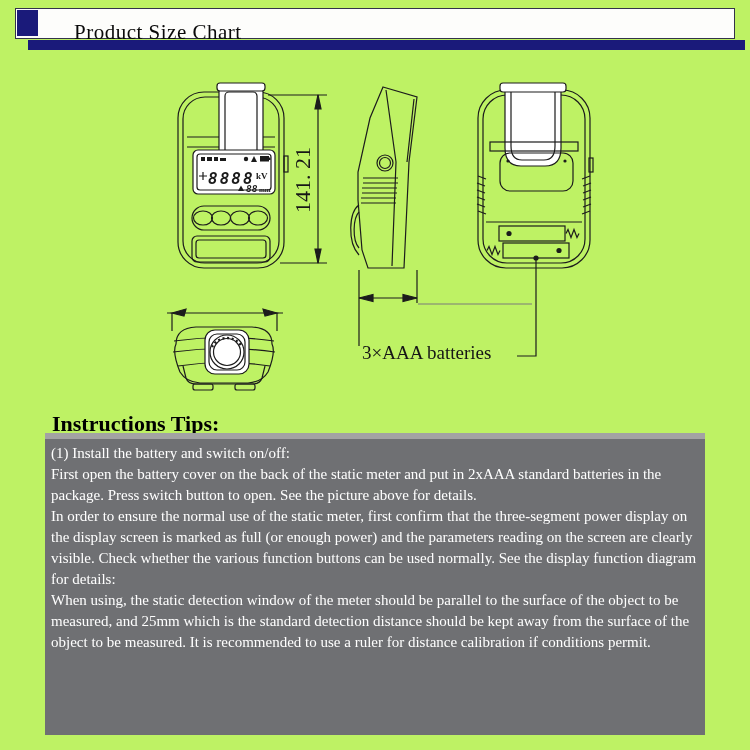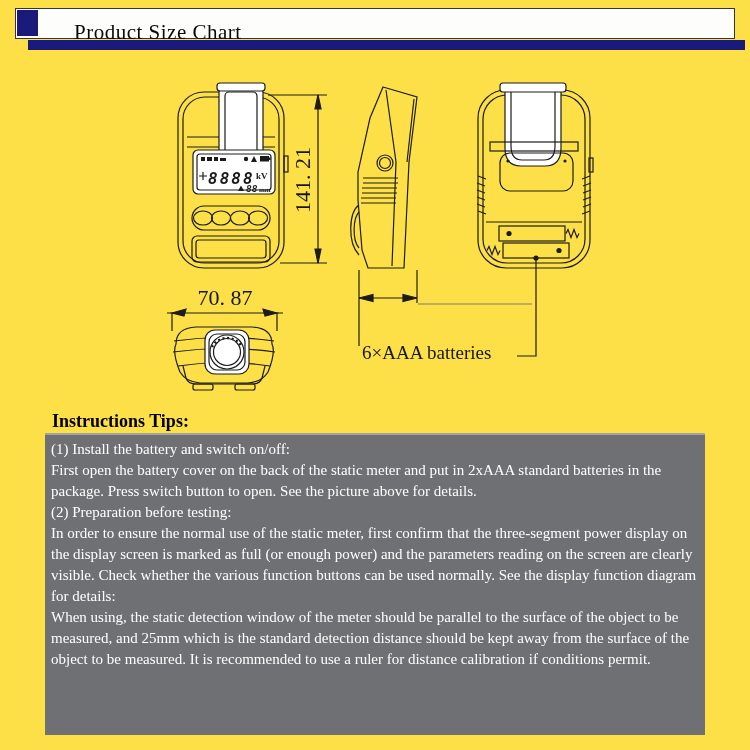--- a/index.html
+++ b/index.html
@@ -1,35 +1,35 @@
 <!DOCTYPE html>
 <html><head>
 <meta charset="utf-8">
 <style>
   html,body{margin:0;padding:0;background:#fff;}
-  #page{position:relative;width:750px;height:750px;background:#fde047;overflow:hidden;
+  #page{position:relative;width:750px;height:750px;background:#bef264;overflow:hidden;
         font-family:"Liberation Serif", serif;}
   
   .hdr-box{position:absolute;left:15px;top:8px;width:720px;height:31px;background:#fdfdfb;
            border:1px solid #33334a;box-sizing:border-box;}
   .hdr-sq{position:absolute;left:17px;top:10px;width:21px;height:26px;background:#1a1a7a;}
   .hdr-title{position:absolute;left:58px;top:11px;font-size:21px;color:#0a0a0a;
              letter-spacing:0.5px;white-space:nowrap;}
   .hdr-bar{position:absolute;left:28px;top:40px;width:717px;height:10px;background:#1a1a7a;}
   
   svg{position:absolute;left:0;top:0;}
   .dim-label{position:absolute;color:#161616;font-size:22px;text-align:center;white-space:nowrap;}
   .dim-height{left:252px;top:167px;width:102px;transform:rotate(-90deg);}
   .dim-width{left:174px;top:285px;width:102px;}
   .dim-depth{left:424px;top:276px;width:112px;}
   .battery-label{position:absolute;left:362px;top:342px;font-size:19px;color:#161616;white-space:nowrap;}
   
-  .instr-heading{position:absolute;left:52px;top:411px;font-size:18px;font-weight:bold;color:#000;}
+  .instr-heading{position:absolute;left:52px;top:411px;font-size:22px;font-weight:bold;color:#000;}
   .instr-box{position:absolute;left:45px;top:433px;width:660px;height:302px;background:#6f7073;
-             border-top:2px solid #a3a3a3;box-sizing:border-box;padding:4px 8px 0 6px;
+             border-top:6px solid #a3a3a3;box-sizing:border-box;padding:4px 8px 0 6px;
              color:#ffffff;font-size:15px;line-height:21px;}
   .instr-box p{margin:0;}
   .lcd-digits{font-family:"DejaVu Sans Mono", monospace;font-weight:bold;font-style:italic;fill:#1a1a1a;}
 </style>
 </head>
 <body>
 
 <div id="page">
 
   <div class="hdr-box">
@@ -190,25 +190,23 @@
         <line x1="167" y1="313" x2="283" y2="313"></line>
         <line x1="172" y1="313" x2="172" y2="331"></line>
         <line x1="277" y1="313" x2="277" y2="331"></line>
         <polygon points="172,313 186,309 184,316" fill="#1c1c1c"></polygon>
         <polygon points="277,313 263,309 265,316" fill="#1c1c1c"></polygon>
       </g>
     </g>
   </svg>
 
   <div class="dim-label dim-height">141. 21</div>
-  <div class="dim-label dim-width">70. 87</div>
-  <div class="battery-label">6×AAA batteries</div>
+  <div class="battery-label">3×AAA batteries</div>
 
   <div class="instr-heading">Instructions Tips:</div>
   <div class="instr-box">
     <p>(1) Install the battery and switch on/off:</p>
     <p>First open the battery cover on the back of the static meter and put in 2xAAA standard batteries in the package. Press switch button to open. See the picture above for details.</p>
-    <p>(2) Preparation before testing:</p>
     <p>In order to ensure the normal use of the static meter, first confirm that the three-segment power display on the display screen is marked as full (or enough power) and the parameters reading on the screen are clearly visible. Check whether the various function buttons can be used normally. See the display function diagram for details:</p>
     <p>When using, the static detection window of the meter should be parallel to the surface of the object to be measured, and 25mm which is the standard detection distance should be kept away from the surface of the object to be measured. It is recommended to use a ruler for distance calibration if conditions permit.</p>
   </div>
 
 </div>
 
 </body></html>

